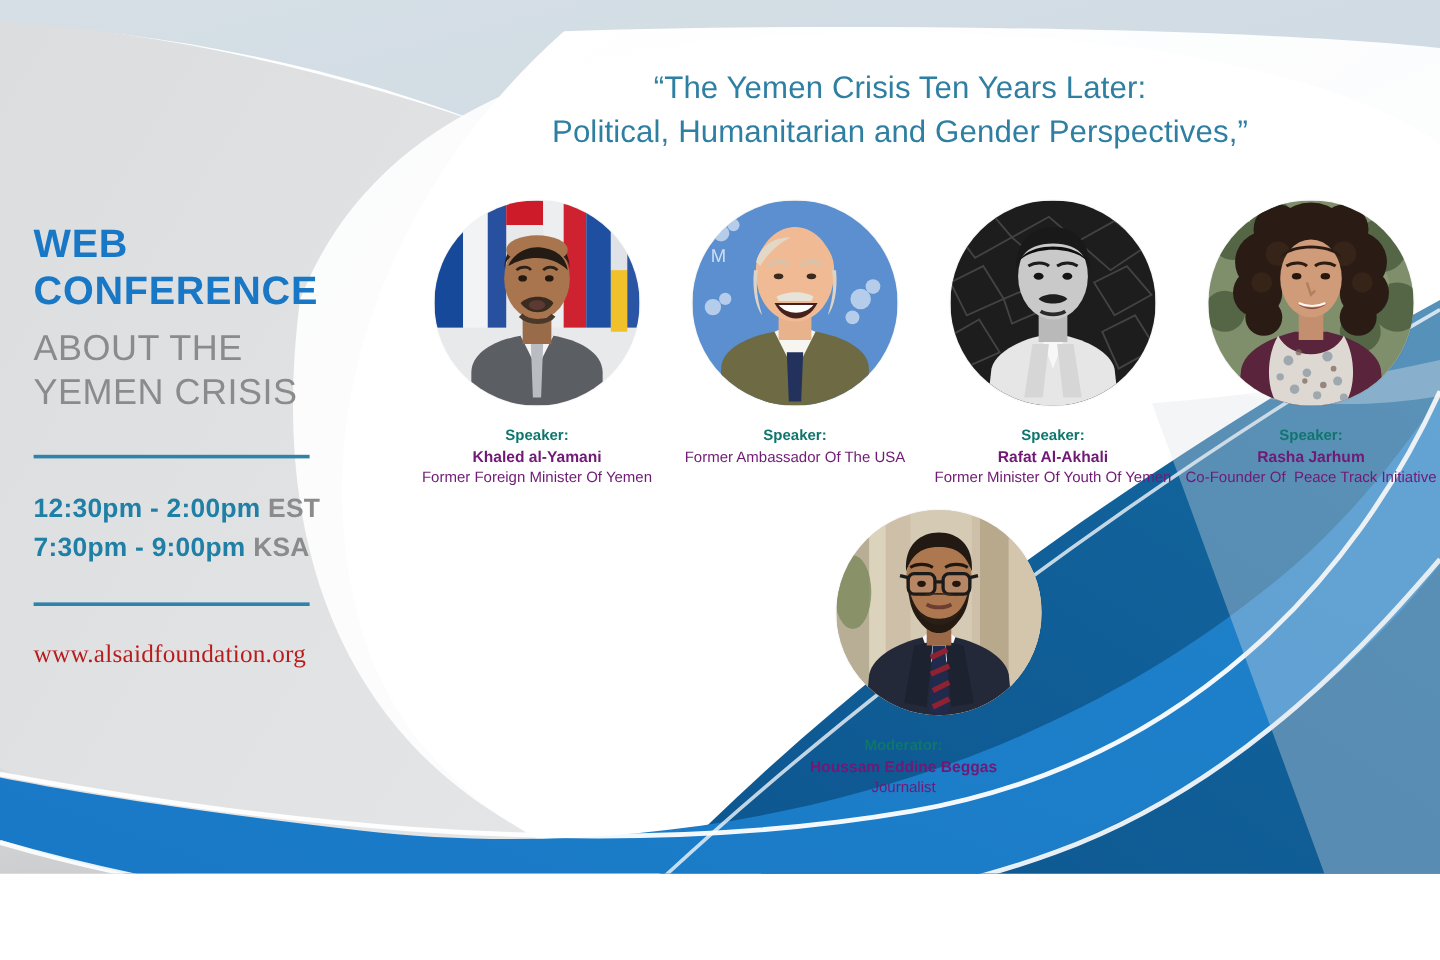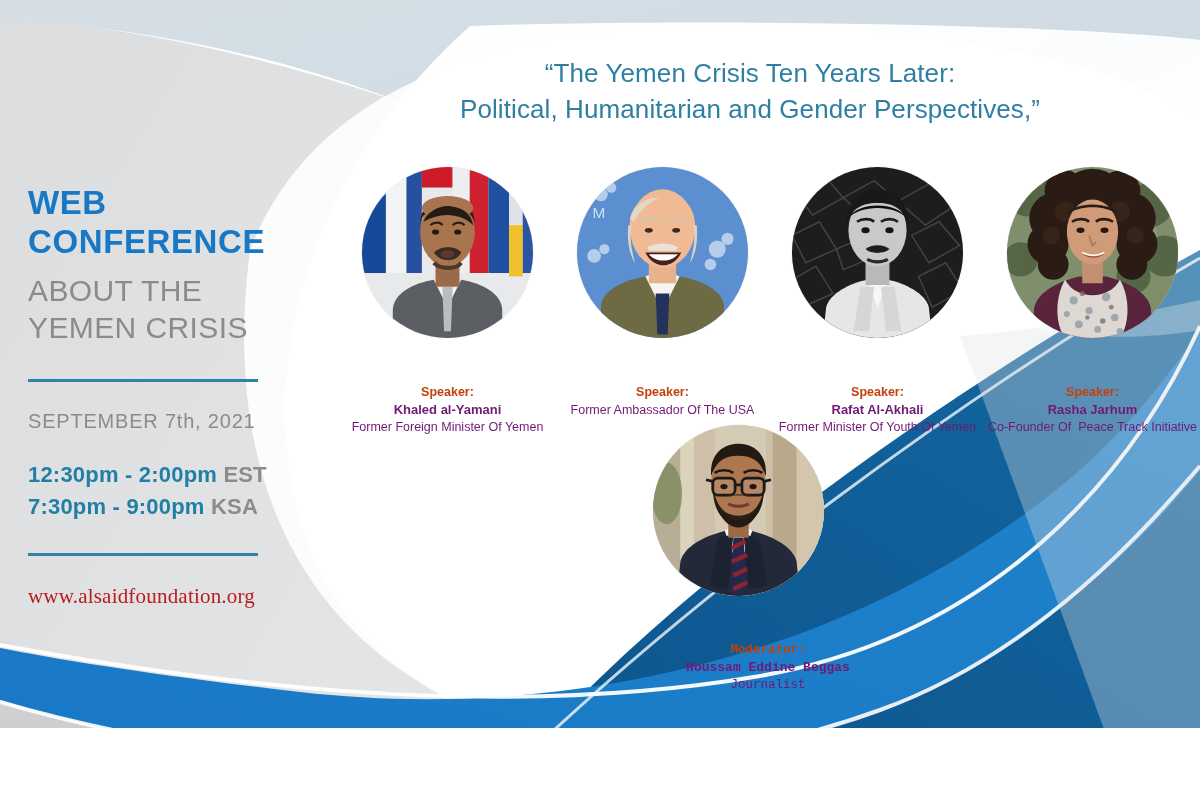--- a/index.html
+++ b/index.html
@@ -99,38 +99,37 @@
     width:860px;
     display:flex;
     z-index:6;
   }
   .person { width:215px; display:flex; flex-direction:column; align-items:center; }
   .person.moderator {
     position:absolute;
     left:653px; top:425px;
     width:215px;
     z-index:6;
-    display:flex; flex-direction:column; align-items:flex-start;font-family:Liberation Mono, monospace;
+    display:flex; flex-direction:column; align-items:flex-end;
   }
   .avatar {
     width:171px; height:171px;
     border-radius:50%;
     overflow:hidden;
     position:relative;
     background:#dfe3e6;
     box-shadow:0 0 0 1px rgba(0,0,0,0.03);
   }
   .avatar svg { display:block; width:171px; height:171px; }
   .caption { margin-top:17px; text-align:center; width:230px; }
   .cap-role {
     font-size:12.5px;
     font-weight:bold;
-    color:#c2410c;
+    color:#0f766e;
     line-height:1.35;
-    margin-top:29px;
   }
   .cap-name {
     font-size:13px;
     font-weight:bold;
     color:#701a75;
     line-height:1.35;
     white-space:pre;
   }
   .cap-title {
     font-size:12.5px;
@@ -218,21 +217,20 @@
       <span>WEB</span>
       <span class="l2">CONFERENCE</span>
     </div>
     <div class="subhead">
       <span>ABOUT THE</span>
       <span class="l2">YEMEN CRISIS</span>
     </div>
 
     <div class="rule"></div>
 
-    <div class="date-line">SEPTEMBER 7th, 2021</div>
 
     <div class="times">
       <div class="time-row">
         <span>12:30pm - 2:00pm</span>
         <span class="tz">EST</span>
       </div>
       <div class="time-row">
         <span>7:30pm - 9:00pm</span>
         <span class="tz">KSA</span>
       </div>

